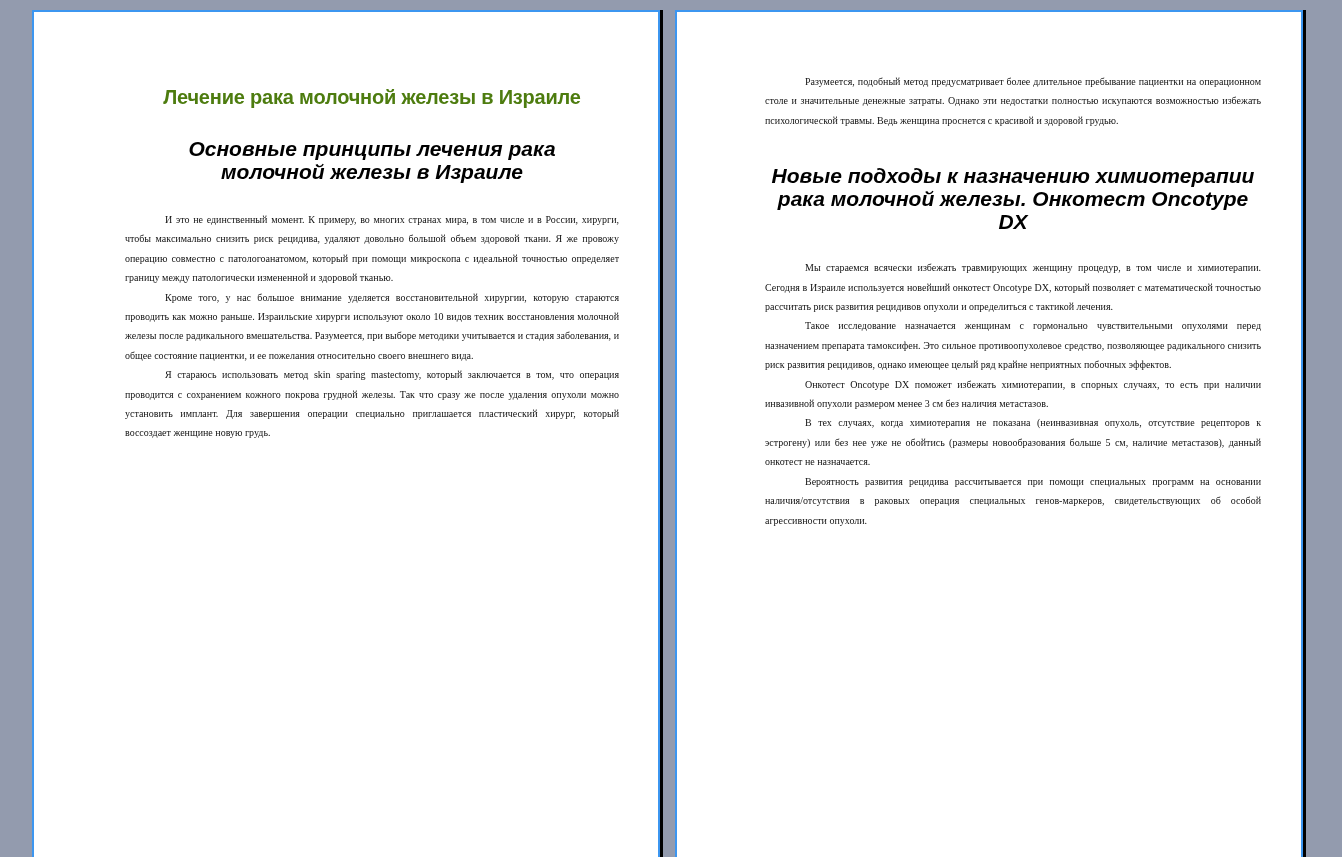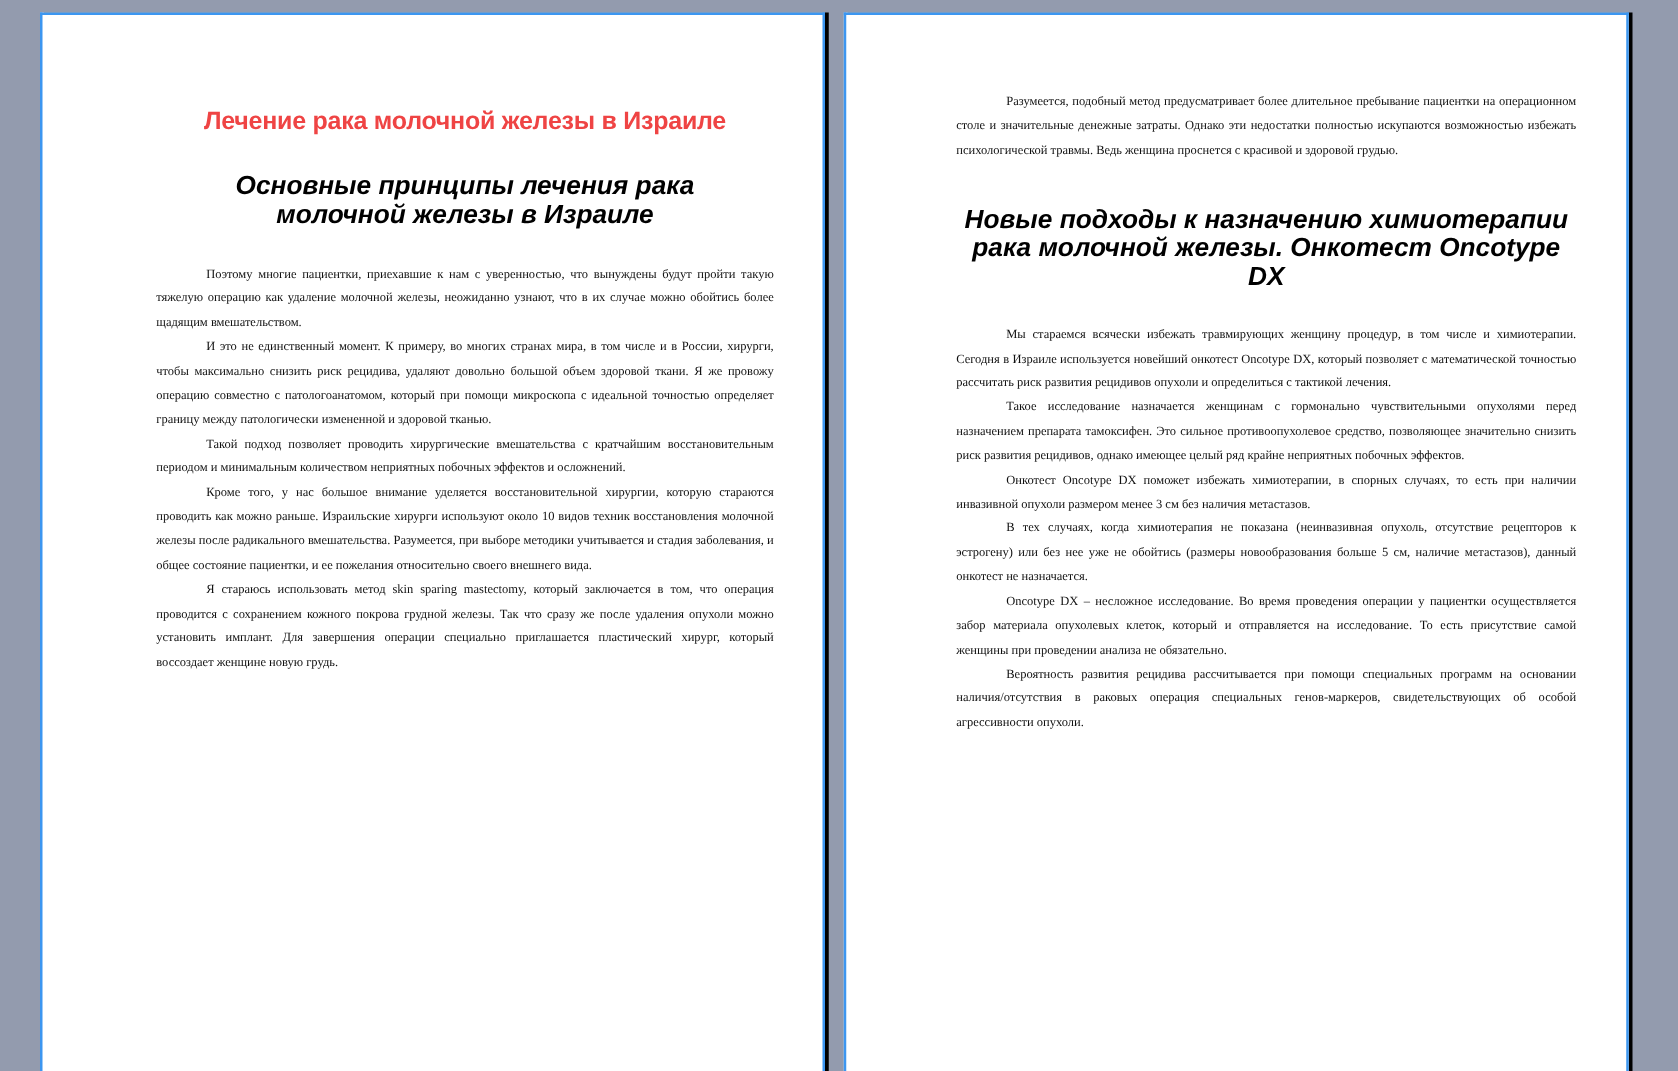--- a/index.html
+++ b/index.html
@@ -34,21 +34,21 @@
       width: 494px;
     }
     #page-1 .content { top: 74px; }
     #page-2 .content { top: 60px; left: 88px; width: 496px; }
 
     .title {
       font-family: "Liberation Sans", sans-serif;
       font-weight: bold;
       font-size: 20px;
       text-align: center;
-      color: #ef4444;
+      color: #4d7c0f;
       margin: 0 0 28px 0;
       letter-spacing: -0.2px;
     }
     .subtitle {
       font-family: "Liberation Sans", sans-serif;
       font-weight: bold;
       font-style: italic;
       font-size: 21px;
       line-height: 23px;
       text-align: center;
@@ -69,32 +69,29 @@
       margin: 0;
     }
   </style>
 </head>
 <body>
 
 <div class="page" id="page-1">
   <div class="content">
     <h1 class="title">Лечение рака молочной железы в Израиле</h1>
     <h2 class="subtitle">Основные принципы лечения рака молочной железы в Израиле</h2>
-    <p class="para">Поэтому многие пациентки, приехавшие к нам с уверенностью, что вынуждены будут пройти такую тяжелую операцию как удаление молочной железы, неожиданно узнают, что в их случае можно обойтись более щадящим вмешательством.</p>
     <p class="para">И это не единственный момент. К примеру, во многих странах мира, в том числе и в России, хирурги, чтобы максимально снизить риск рецидива, удаляют довольно большой объем здоровой ткани. Я же провожу операцию совместно с патологоанатомом, который при помощи микроскопа с идеальной точностью определяет границу между патологически измененной и здоровой тканью.</p>
-    <p class="para">Такой подход позволяет проводить хирургические вмешательства с кратчайшим восстановительным периодом и минимальным количеством неприятных побочных эффектов и осложнений.</p>
     <p class="para">Кроме того, у нас большое внимание уделяется восстановительной хирургии, которую стараются проводить как можно раньше. Израильские хирурги используют около 10 видов техник восстановления молочной железы после радикального вмешательства. Разумеется, при выборе методики учитывается и стадия заболевания, и общее состояние пациентки, и ее пожелания относительно своего внешнего вида.</p>
     <p class="para">Я стараюсь использовать метод skin sparing mastectomy, который заключается в том, что операция проводится с сохранением кожного покрова грудной железы. Так что сразу же после удаления опухоли можно установить имплант. Для завершения операции специально приглашается пластический хирург, который воссоздает женщине новую грудь.</p>
   </div>
 </div>
 
 <div class="page" id="page-2">
   <div class="content">
     <p class="para">Разумеется, подобный метод предусматривает более длительное пребывание пациентки на операционном столе и значительные денежные затраты. Однако эти недостатки полностью искупаются возможностью избежать психологической травмы. Ведь женщина проснется с красивой и здоровой грудью.</p>
     <h2 class="subtitle">Новые подходы к назначению химиотерапии рака молочной железы. Онкотест Oncotype DX</h2>
     <p class="para">Мы стараемся всячески избежать травмирующих женщину процедур, в том числе и химиотерапии. Сегодня в Израиле используется новейший онкотест Oncotype DX, который позволяет с математической точностью рассчитать риск развития рецидивов опухоли и определиться с тактикой лечения.</p>
-    <p class="para">Такое исследование назначается женщинам с гормонально чувствительными опухолями перед назначением препарата тамоксифен. Это сильное противоопухолевое средство, позволяющее значительно снизить риск развития рецидивов, однако имеющее целый ряд крайне неприятных побочных эффектов.</p>
+    <p class="para">Такое исследование назначается женщинам с гормонально чувствительными опухолями перед назначением препарата тамоксифен. Это сильное противоопухолевое средство, позволяющее радикального снизить риск развития рецидивов, однако имеющее целый ряд крайне неприятных побочных эффектов.</p>
     <p class="para">Онкотест Oncotype DX поможет избежать химиотерапии, в спорных случаях, то есть при наличии инвазивной опухоли размером менее 3 см без наличия метастазов.</p>
     <p class="para">В тех случаях, когда химиотерапия не показана (неинвазивная опухоль, отсутствие рецепторов к эстрогену) или без нее уже не обойтись (размеры новообразования больше 5 см, наличие метастазов), данный онкотест не назначается.</p>
-    <p class="para">Oncotype DX – несложное исследование. Во время проведения операции у пациентки осуществляется забор материала опухолевых клеток, который и отправляется на исследование. То есть присутствие самой женщины при проведении анализа не обязательно.</p>
     <p class="para">Вероятность развития рецидива рассчитывается при помощи специальных программ на основании наличия/отсутствия в раковых операция специальных генов-маркеров, свидетельствующих об особой агрессивности опухоли.</p>
   </div>
 </div>
 
 </body></html>

